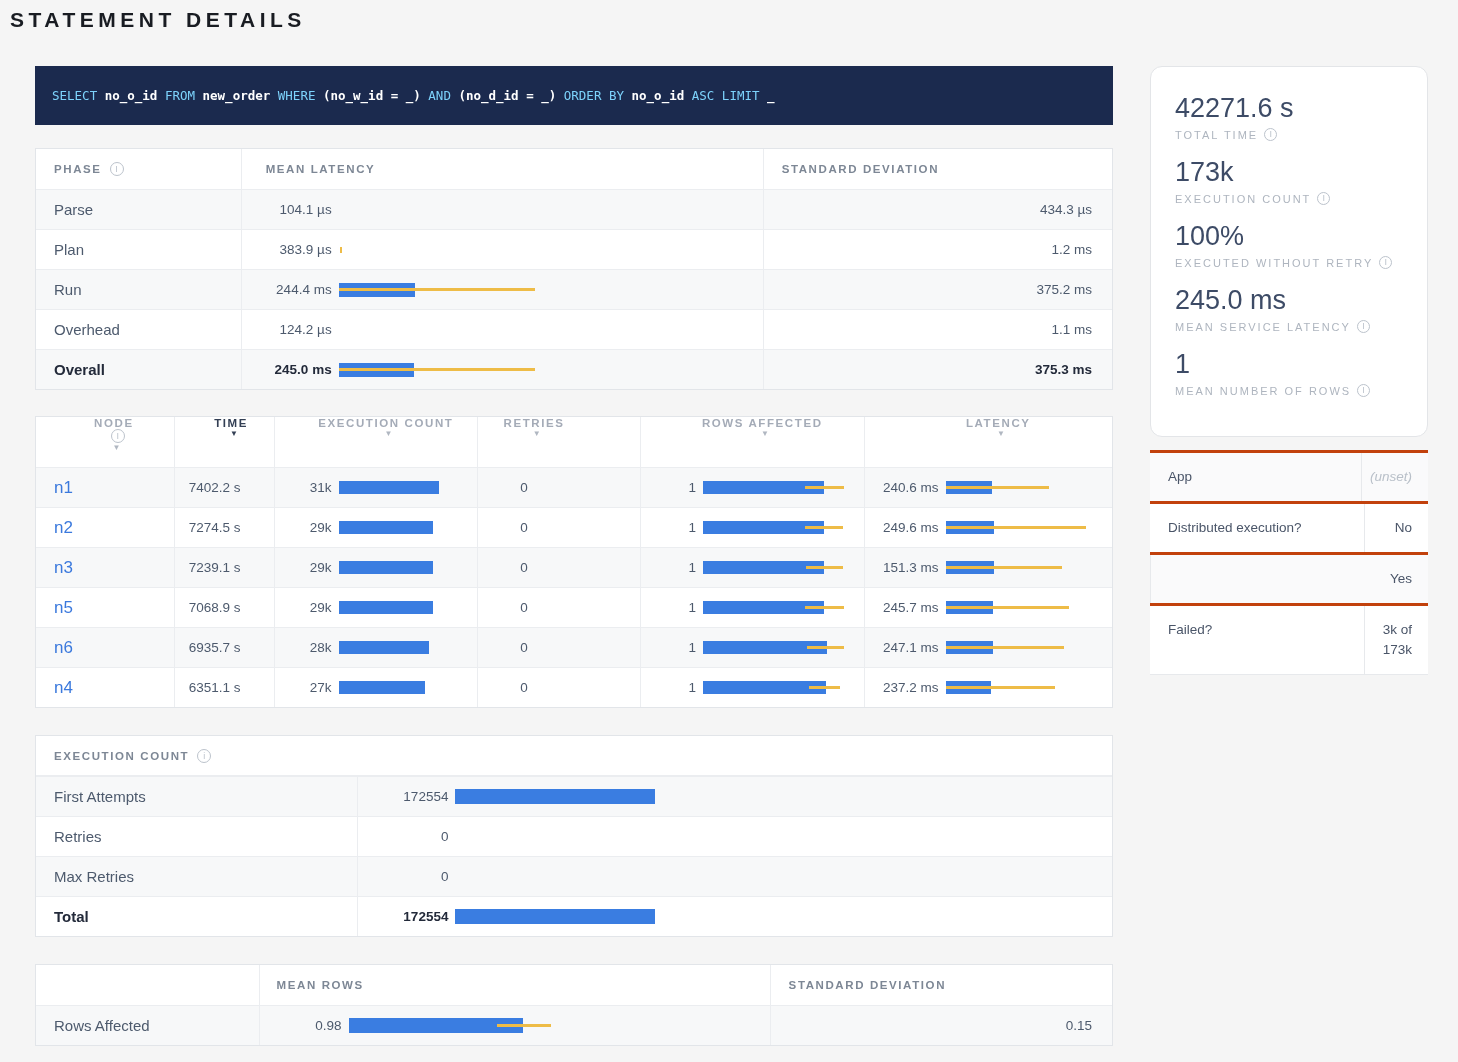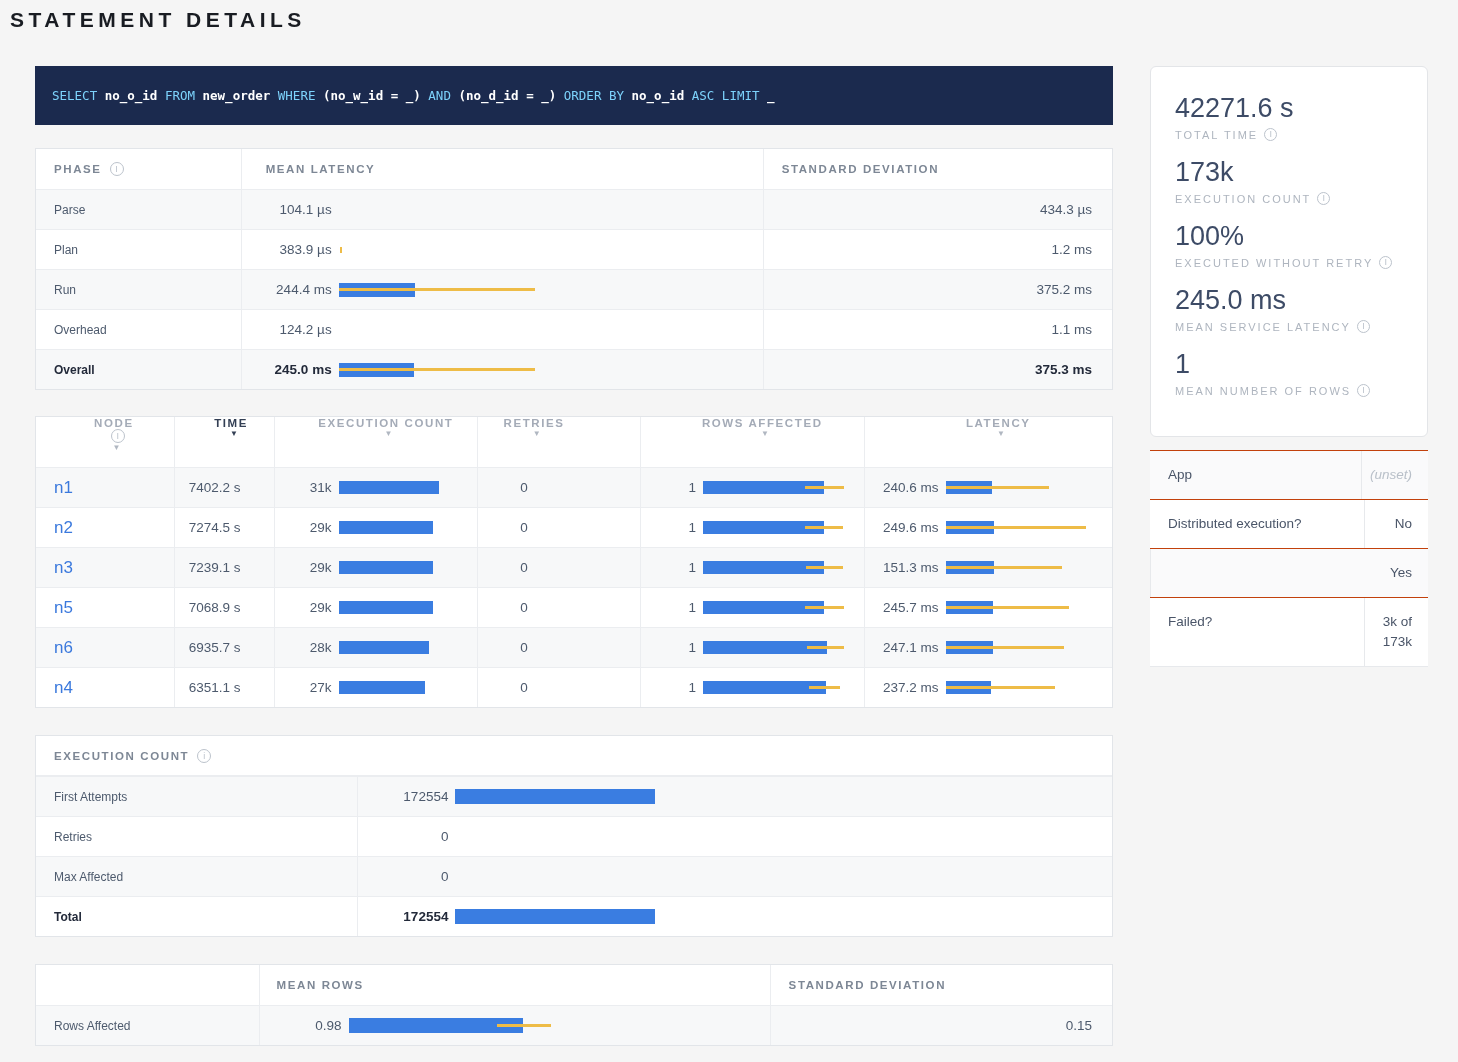--- a/index.html
+++ b/index.html
@@ -35,21 +35,21 @@
   .cell.first { border-left:none; }
   .hdr .cell {
     font-size:11.5px; font-weight:700; letter-spacing:1.6px; color:#7d8795;
     text-transform:uppercase;
   }
   .hdr-light .cell { color:#a4abb7;flex-direction:column; }
   .hdr .cell.sorted { color:#333f54; }
   .sort-arrow { font-size:8px; color:#b0b7c1; margin-left:7px; position:relative; top:0px; }
   .sorted .sort-arrow { color:#333f54; }
   .val-txt { font-size:13.5px; color:#4d5a6d; }
-  .row-label { font-size:12px; color:#4d5a6d; }
+  .row-label { font-size:15px; color:#4d5a6d; }
   .trow.bold .row-label, .trow.bold .val-txt { color:#232a3a; font-weight:700; }
   .link { color:#3b79dd; text-decoration:none; font-size:17px; cursor:pointer; }
 
   
   .info-i {
     display:inline-block; width:14px; height:14px; border:1px solid #bcc3cc; border-radius:50%;
     color:#bcc3cc; font-size:9px; line-height:12px; text-align:center; font-style:normal;
     margin-left:8px; font-weight:400; letter-spacing:0; flex:0 0 auto;
   }
 
@@ -105,33 +105,33 @@
 
   
   .mt-sql { margin-top:0; }
   .mt-phase { margin-top:23px; }
   .mt-node { margin-top:26px; }
   .mt-exec { margin-top:27px; }
   .mt-ra { margin-top:27px; }
 
   
   .stats-card {
-    background:#ffffff; border:1px solid #e3e5e8; border-radius:6px;
+    background:#ffffff; border:1px solid #e3e5e8; border-radius:12px;
     padding:24px 24px 16px 24px; min-height:371px;
   }
   .stat { margin-bottom:14px; }
   .stat-value { font-size:27px; color:#3d4b66; font-weight:400; line-height:34px; }
   .stat-label {
     font-size:11px; color:#aeb5bf; letter-spacing:2px; text-transform:uppercase;
     margin-top:3px; display:flex; align-items:center;
   }
   .stat-label .info-i { width:13px; height:13px; line-height:11px; margin-left:6px; }
 
   .details-panel { margin-top:13px; border-bottom:1px solid #e7e9ec; }
-  .d-row { display:flex; border-top:1px solid #c2410c; background:#ffffff;gap:32px; }
+  .d-row { display:flex; border-top:3px solid #c2410c; background:#ffffff;gap:32px; }
   .d-row.alt { background:#fafafb; }
   .d-label { width:182px; padding:14px 12px 14px 18px; font-size:13.5px; color:#4a5568; line-height:20px; }
   .d-value {
     flex:1; border-left:1px solid #e7e9ec; padding:14px 16px 14px 8px;
     font-size:13.5px; color:#4a5568; text-align:right; line-height:20px;
   }
   .d-value.muted { color:#b9c0c9; font-style:italic; }
 </style>
 </head>
 <body>
@@ -419,21 +419,21 @@
               </div>
             </div>
             <div class="trow">
               <div class="cell first exec-c1 row-label">Retries</div>
               <div class="cell exec-c2">
                 <span class="val-txt num">0</span>
                 <div class="barbox"></div>
               </div>
             </div>
             <div class="trow alt">
-              <div class="cell first exec-c1 row-label">Max Affected</div>
+              <div class="cell first exec-c1 row-label">Max Retries</div>
               <div class="cell exec-c2">
                 <span class="val-txt num">0</span>
                 <div class="barbox"></div>
               </div>
             </div>
             <div class="trow bold">
               <div class="cell first exec-c1 row-label">Total</div>
               <div class="cell exec-c2">
                 <span class="val-txt num">172554</span>
                 <div class="barbox">

